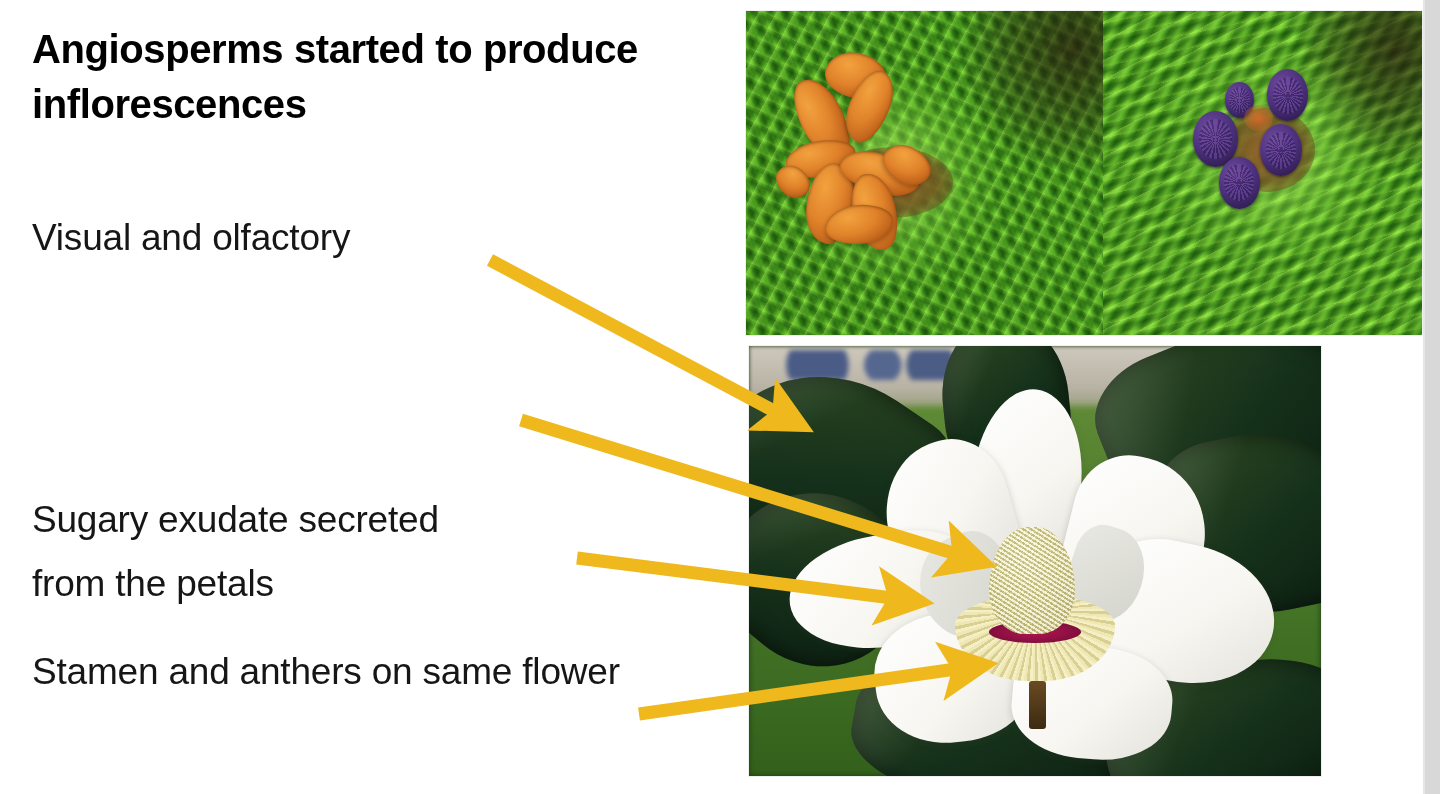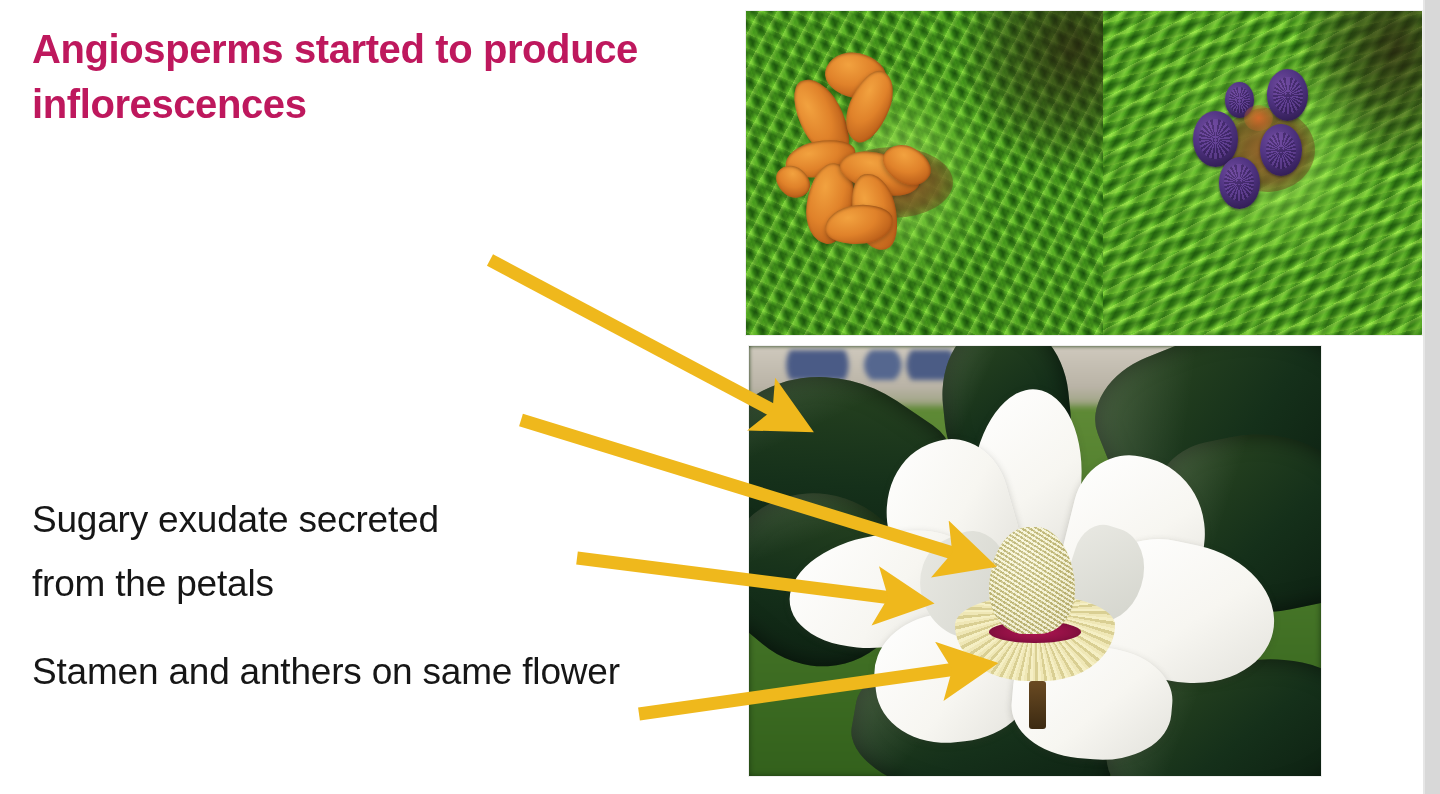--- a/index.html
+++ b/index.html
@@ -46,21 +46,21 @@
     height: 794px;
   }
   .slide-title {
     position: absolute;
     left: 32px;
     top: 22px;
     width: 640px;
     font-size: 40px;
     line-height: 55px;
     font-weight: bold;
-    color: #be185d;
+    color: #000000;
     letter-spacing: -0.4px;
   }
   .bullet {
     position: absolute;
     left: 32px;
     color: #161616;
     font-size: 37px;
     line-height: 64px;
     letter-spacing: -0.2px;
     white-space: pre-wrap;
@@ -292,20 +292,21 @@
 </style>
 </head>
 <body>
 
 <div id="slide">
 
   <div class="text-col">
 
     <div class="slide-title">Angiosperms started to produce inflorescences</div>
 
+    <div class="bullet bullet-1">Visual and olfactory</div>
 
 
     <div class="bullet bullet-3">Sugary exudate secreted from the petals</div>
 
     <div class="bullet bullet-4">Stamen and anthers on same flower</div>
   </div>
 
   <div class="photo photo-frame-pines">
 
     <div class="pine-half pine-left">

